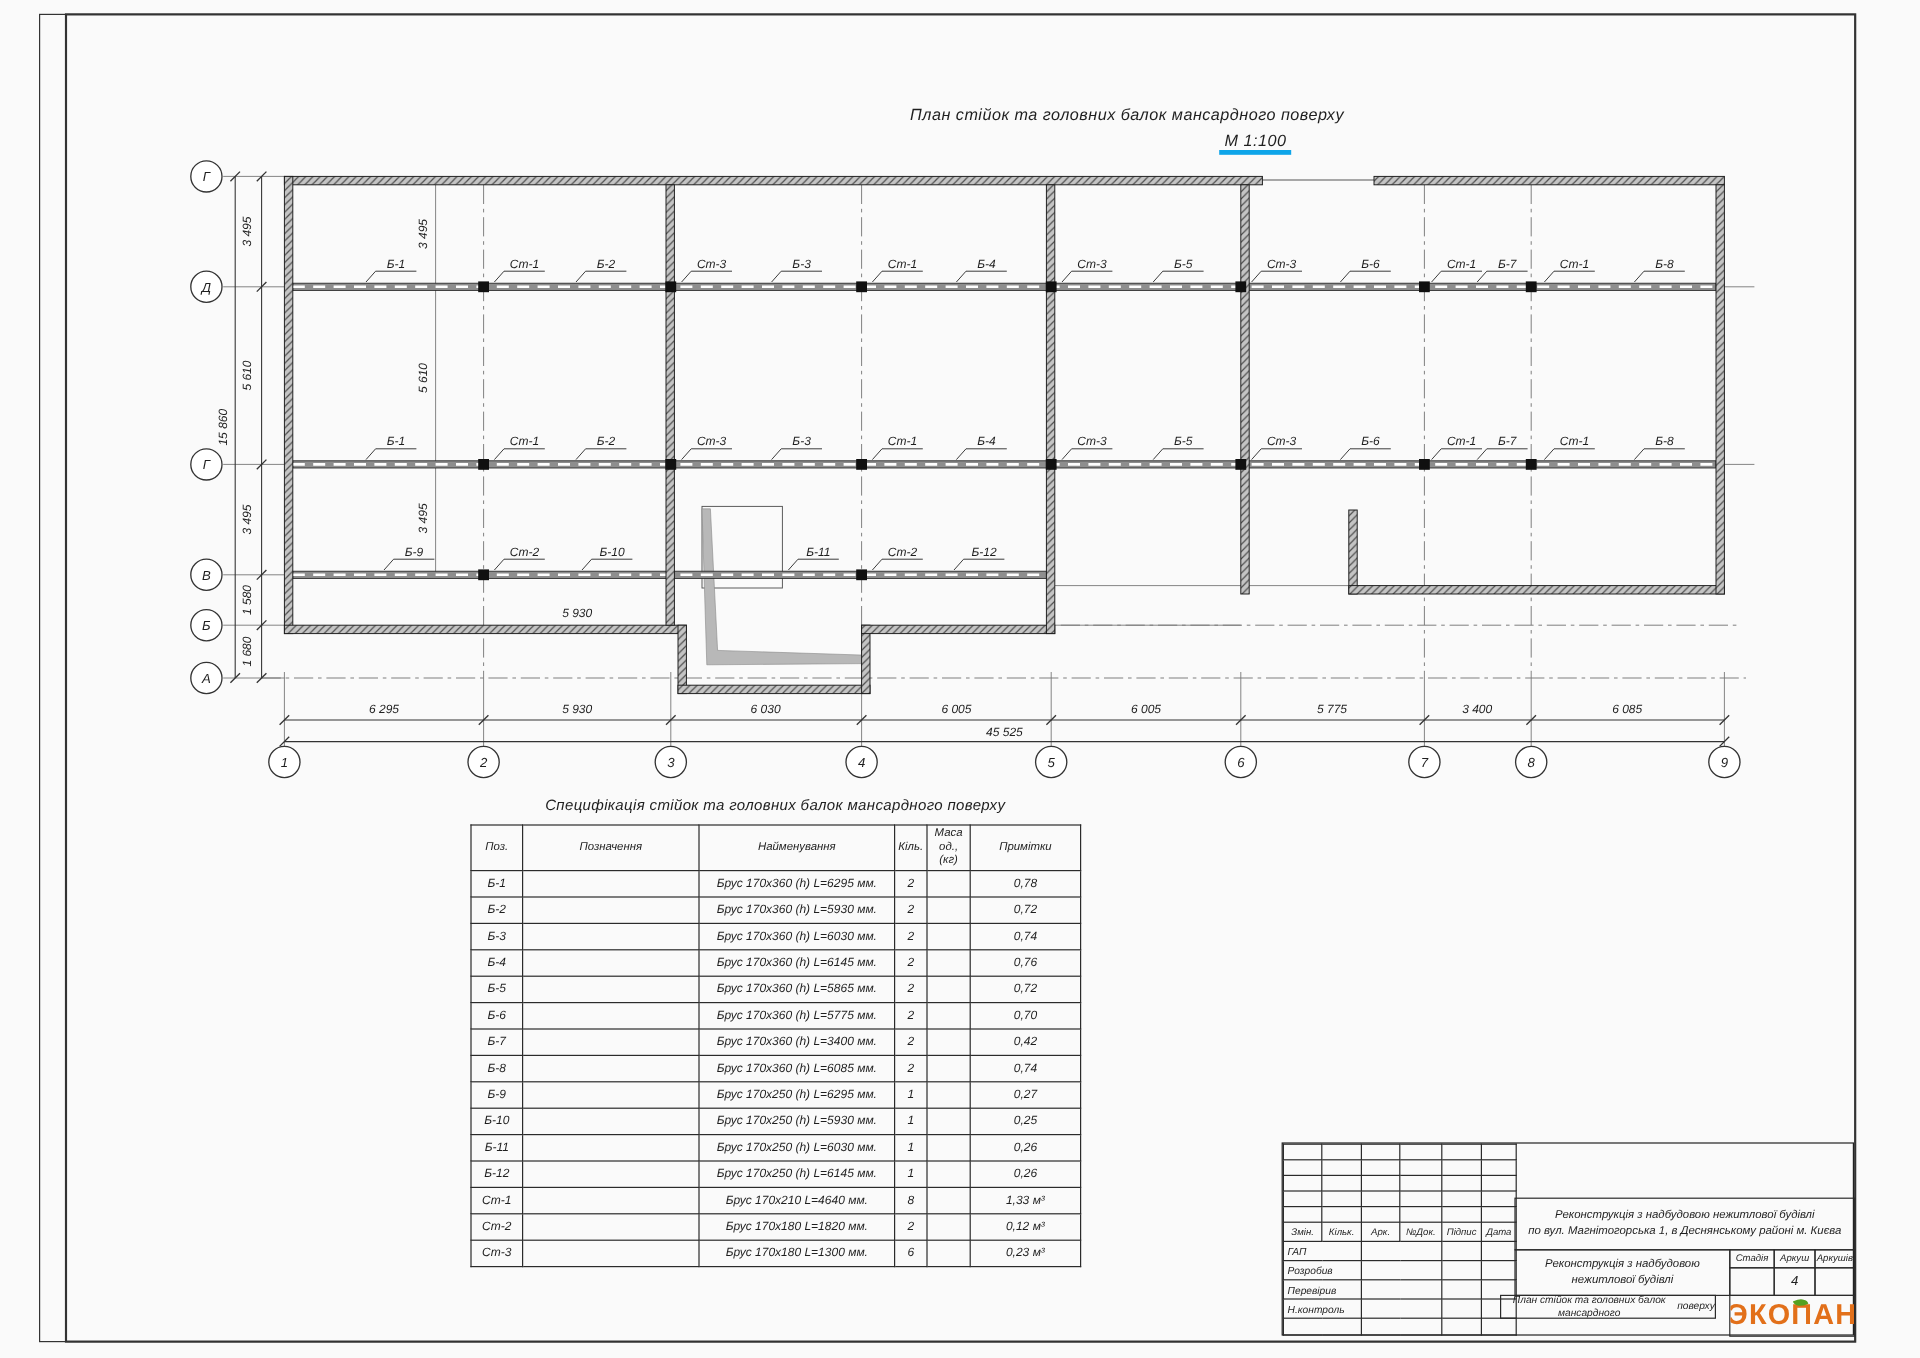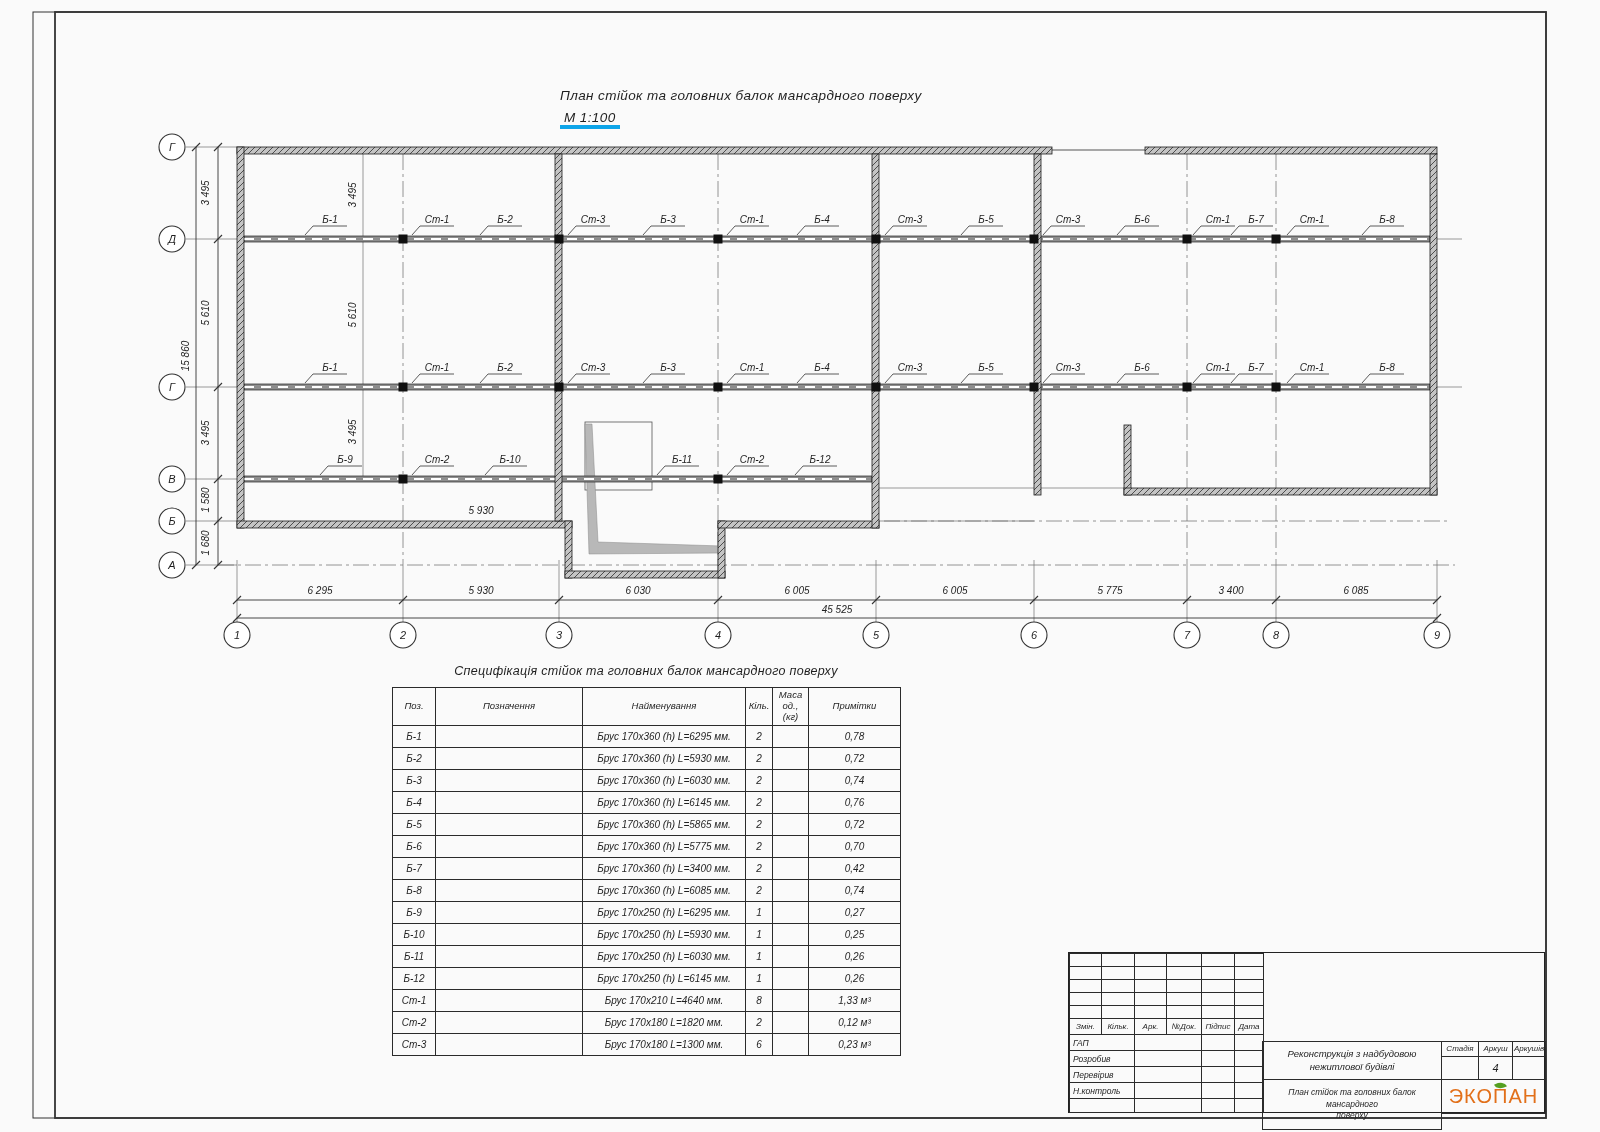--- a/index.html
+++ b/index.html
@@ -1,33 +1,33 @@
 <!DOCTYPE html>
 <html><head>
 <meta charset="utf-8">
 <style>
   html,body{margin:0;padding:0;background:#fafafa}
   body{width:1600px;height:1132px;position:relative;font-family:"Liberation Sans",sans-serif;font-style:italic;color:#1f1f1f;overflow:hidden}
   svg{position:absolute;left:0;top:0}
-  .ttl{position:absolute;text-align:left;font-size:13.5px;letter-spacing:.4px}
+  .ttl{position:absolute;text-align:right;font-size:13.5px;letter-spacing:.4px}
   .scale span{border-bottom:4px solid #0ea5e9;padding:0 4px}
   
   .spec-wrap{position:absolute;left:392px;top:664px;width:508px}
   .spec-title{text-align:center;font-size:12.5px;margin-bottom:9px;letter-spacing:.3px}
   table.spec{border-collapse:collapse;width:508px;table-layout:fixed;font-size:10px}
   table.spec th,table.spec td{border:1px solid #2b2b2b;text-align:center;padding:0 2px;height:21px;font-weight:normal;overflow:hidden}
   table.spec thead th{height:37px;font-size:9.5px;line-height:1.15}
   table.spec{border:1.5px solid #2b2b2b}
   
   .tb{position:absolute;left:1068px;top:952px;width:477px;height:161px;border:1.5px solid #222;box-sizing:border-box;font-size:9px}
   .tb .cell{position:absolute;border:1px solid #2b2b2b;box-sizing:border-box;display:flex;align-items:center;justify-content:center;text-align:center;line-height:1.35;overflow:hidden}
   table.tb-grid{border-collapse:collapse;table-layout:fixed;position:absolute;left:0;top:0}
   table.tb-grid td{border:1px solid #2b2b2b;font-size:8px;text-align:center;padding:0 1px;overflow:hidden;white-space:nowrap}
   .role{text-align:left !important;padding-left:3px !important;font-size:8.5px !important}
-  .logo{font-style:normal;font-weight:normal;font-size:20px;letter-spacing:1px;color:#e2701a}
+  .logo{font-style:normal;font-weight:bold;font-size:24px;letter-spacing:1px;color:#e2701a}
   .logo .leaf{position:absolute;top:2px;left:53px;width:11px;height:7px;border-radius:0 90% 0 90%;background:#55a021;transform:rotate(-25deg)}
 </style>
 </head>
 <body>
 
 <svg width="1600" height="1132" viewBox="0 0 1600 1132">
   <defs>
     <pattern id="hatch" width="6" height="6" patternUnits="userSpaceOnUse">
       <rect width="6" height="6" fill="#c4c4c4"></rect>
       <path d="M0,6 L6,0 M-1,1 L1,-1 M5,7 L7,5" stroke="#4d4d4d" stroke-width="1"></path>
@@ -570,31 +570,35 @@
         </tr>
     <tr style="height:14px">
           <td colspan="2"></td>
           <td colspan="2"></td>
           <td></td>
           <td></td>
         </tr>
   </tbody>
     </table>
 
+  <div class="cell" style="left:193px;top:45px;width:284px;height:44px;font-size:9.5px;flex-direction:column">
+    <div>Реконструкція з надбудовою нежитлової будівлі</div>
+    <div>по вул. Магнітогорська 1, в Деснянському районі м. Києва</div>
+  </div>
   <div class="cell" style="left:193px;top:88px;width:180px;height:39px;font-size:9.5px;flex-direction:column">
     <div>Реконструкція з надбудовою</div>
     <div>нежитлової будівлі</div>
   </div>
   <div class="cell" style="left:372px;top:88px;width:38px;height:16px;font-size:8px">Стадія</div>
   <div class="cell" style="left:409px;top:88px;width:35px;height:16px;font-size:8px">Аркуш</div>
   <div class="cell" style="left:443px;top:88px;width:34px;height:16px;font-size:8px">Аркушів</div>
   <div class="cell" style="left:372px;top:103px;width:38px;height:24px"></div>
   <div class="cell" style="left:409px;top:103px;width:35px;height:24px;font-size:11px">4</div>
   <div class="cell" style="left:443px;top:103px;width:34px;height:24px"></div>
-  <div class="cell" style="left:193px;top:126px;width:180px;height:51px;font-size:8.5px;flex-direction:column">
+  <div class="cell" style="left:181px;top:126px;width:180px;height:20px;font-size:8.5px;flex-direction:row">
     <div>План стійок та головних балок мансардного</div>
     <div>поверху</div>
   </div>
   <div class="cell logo" style="left: 372px; top: 126px; width: 105px; height: 35px; color: rgb(226, 112, 26);">
     <span class="leaf" style="background: rgb(85, 160, 33);"></span>
     <span>ЭКОПАН</span>
   </div>
 </div>
 
 </body></html>

